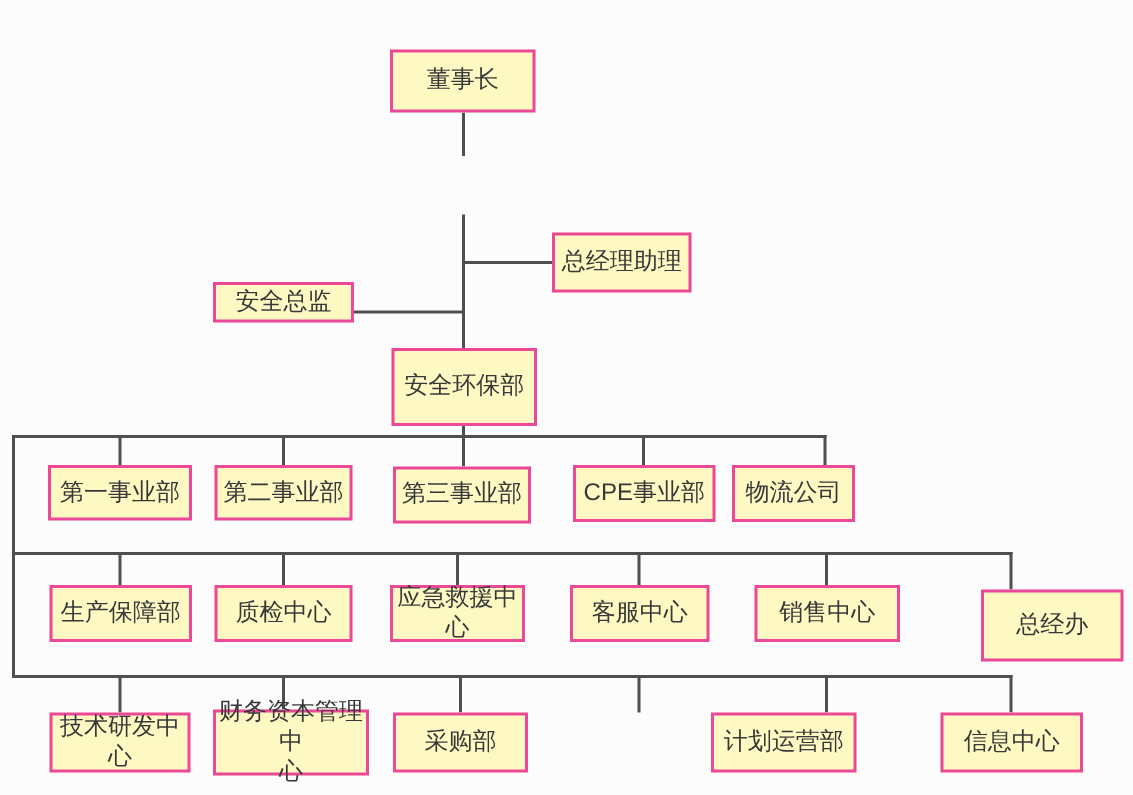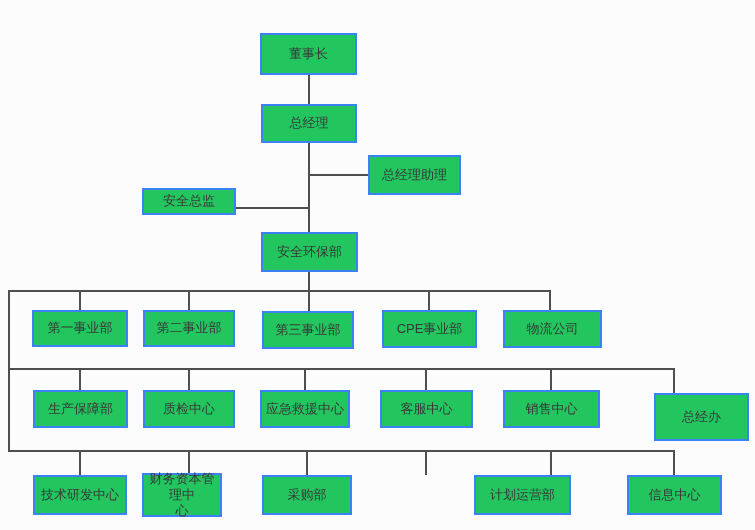--- a/index.html
+++ b/index.html
@@ -11,27 +11,27 @@
   .canvas {
     position: relative;
     width: 755px;
     height: 530px;
     background: #fcfcfc;
     overflow: hidden;
   }
   .node {
     position: absolute;
     box-sizing: border-box;
-    border: 2px solid #3b82f6;
-    background: #22c55e;
+    border: 2px solid #ec4899;
+    background: #fef9c3;
     display: flex;
     align-items: center;
     justify-content: center;
     text-align: center;
-    font-size: 13px;
+    font-size: 16px;
     line-height: 1.25;
     color: #383838;
     white-space: pre-line;
     z-index: 2;
   }
   .hline, .vline {
     position: absolute;
     background: #4f4f4f;
     z-index: 1;
   }
@@ -66,38 +66,37 @@
 
   <div class="hline" style="left:8px;top:450px;width:667px"></div>
   <div class="vline" style="left:79px;top:450px;height:25px"></div>
   <div class="vline" style="left:188px;top:450px;height:23px"></div>
   <div class="vline" style="left:306px;top:450px;height:25px"></div>
   <div class="vline" style="left:425px;top:450px;height:25px"></div>
   <div class="vline" style="left:550px;top:450px;height:25px"></div>
   <div class="vline" style="left:673px;top:450px;height:25px"></div>
 
   <div class="node" style="left:260px;top:33px;width:97px;height:42px">董事长</div>
-  <div class="node" style="left:261px;top:104px;width:96px;height:39px">总经理</div>
   <div class="node" style="left:368px;top:155px;width:93px;height:40px">总经理助理</div>
   <div class="node" style="left:142px;top:188px;width:94px;height:27px">安全总监</div>
-  <div class="node" style="left:261px;top:232px;width:97px;height:40px">安全环保部</div>
+  <div class="node" style="left:261px;top:232px;width:97px;height:52px">安全环保部</div>
 
   <div class="node" style="left:32px;top:310px;width:96px;height:37px">第一事业部</div>
   <div class="node" style="left:143px;top:310px;width:92px;height:37px">第二事业部</div>
   <div class="node" style="left:262px;top:311px;width:92px;height:38px">第三事业部</div>
   <div class="node" style="left:382px;top:310px;width:95px;height:38px">CPE事业部</div>
-  <div class="node" style="left:503px;top:310px;width:99px;height:38px">物流公司</div>
+  <div class="node" style="left:488px;top:310px;width:82px;height:38px">物流公司</div>
 
   <div class="node" style="left:33px;top:390px;width:95px;height:38px">生产保障部</div>
   <div class="node" style="left:143px;top:390px;width:92px;height:38px">质检中心</div>
   <div class="node" style="left:260px;top:390px;width:90px;height:38px">应急救援中心</div>
   <div class="node" style="left:380px;top:390px;width:93px;height:38px">客服中心</div>
   <div class="node" style="left:503px;top:390px;width:97px;height:38px">销售中心</div>
   <div class="node" style="left:654px;top:393px;width:95px;height:48px">总经办</div>
 
   <div class="node" style="left:33px;top:475px;width:94px;height:40px">技术研发中心</div>
-  <div class="node" style="left:142px;top:473px;width:80px;height:44px">财务资本管理中
+  <div class="node" style="left:142px;top:473px;width:104px;height:44px">财务资本管理中
 心</div>
   <div class="node" style="left:262px;top:475px;width:90px;height:40px">采购部</div>
   <div class="node" style="left:474px;top:475px;width:97px;height:40px">计划运营部</div>
   <div class="node" style="left:627px;top:475px;width:95px;height:40px">信息中心</div>
 
 </div>
 
 </body></html>

